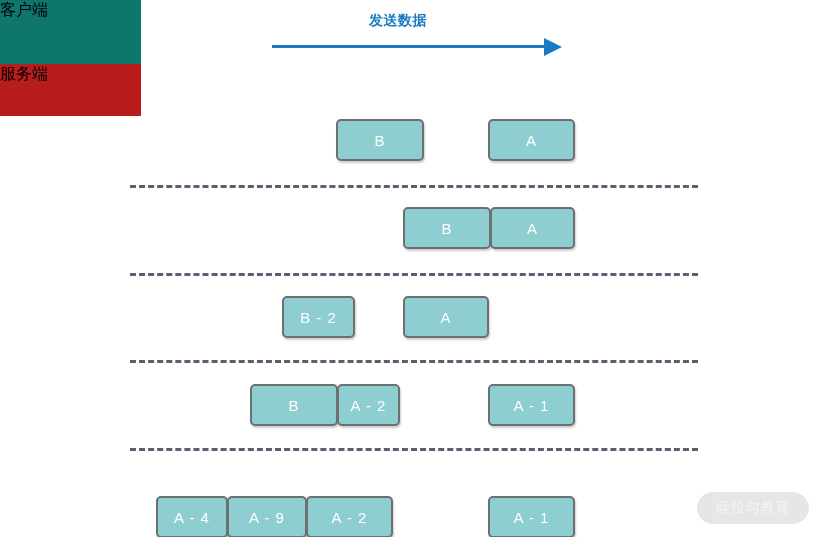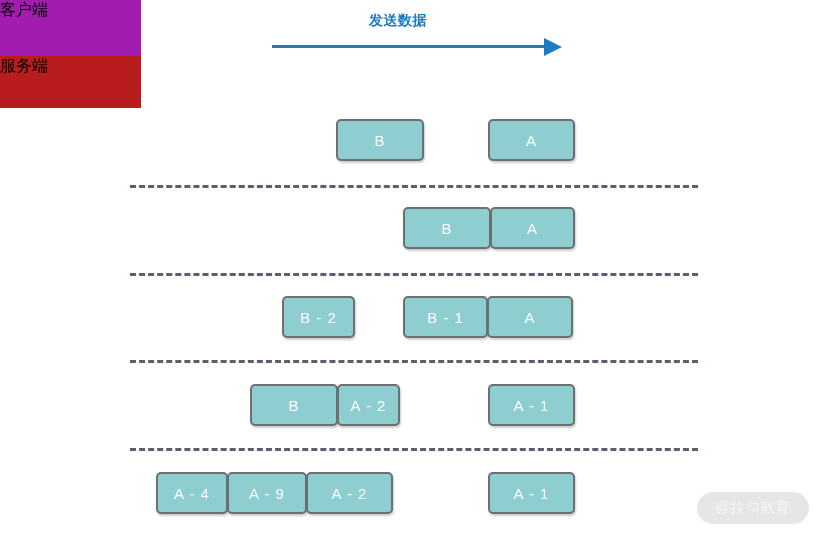--- a/index.html
+++ b/index.html
@@ -16,22 +16,22 @@
   }
   #canvas {
     position: relative;
     width: 822px;
     height: 537px;
   }
   #client-box {
     left: 131px;
     top: 22px;
     width: 141px;
-    height: 56px;
-    background: #a21caf;
+    height: 64px;
+    background: #0f766e;
     font-family: Liberation Mono, monospace;
   }
   #server-box {
     left: 559px;
     top: 22px;
     width: 141px;
     height: 52px;
     background: #b91c1c;
   }
 
@@ -151,34 +151,33 @@
         <div class="group" style="left: 403px;">
           <div class="packet" style="width: 88px;">B</div>
           <div class="packet" style="width: 85px;">A</div>
         </div>
       </div>
       <div class="packet-row" style="top: 296px; left: 0px; width: 670px;">
         <div class="group" style="left: 282px;">
           <div class="packet" style="width: 73px;">B - 2</div>
         </div>
         <div class="group" style="left: 403px;">
-          <div class="packet" style="width: 85px;">B - 1</div>
           <div class="packet" style="width: 86px;">A</div>
         </div>
       </div>
       <div class="packet-row" style="top: 384px; left: 0px; width: 822px;">
         <div class="group" style="left: 250px;">
           <div class="packet" style="width: 88px;">B</div>
           <div class="packet" style="width: 63px;">A - 2</div>
         </div>
         <div class="group" style="left: 488px;">
           <div class="packet" style="width: 87px;">A - 1</div>
         </div>
       </div>
-      <div class="packet-row" style="top: 472px; left: 0px; width: 822px;">
+      <div class="packet-row" style="top: 496px; left: 0px; width: 822px;">
         <div class="group" style="left: 156px;">
           <div class="packet" style="width: 72px;">A - 4</div>
           <div class="packet" style="width: 80px;">A - 9</div>
           <div class="packet" style="width: 87px;">A - 2</div>
         </div>
         <div class="group" style="left: 488px;">
           <div class="packet" style="width: 87px;">A - 1</div>
         </div>
       </div>
     </div>

